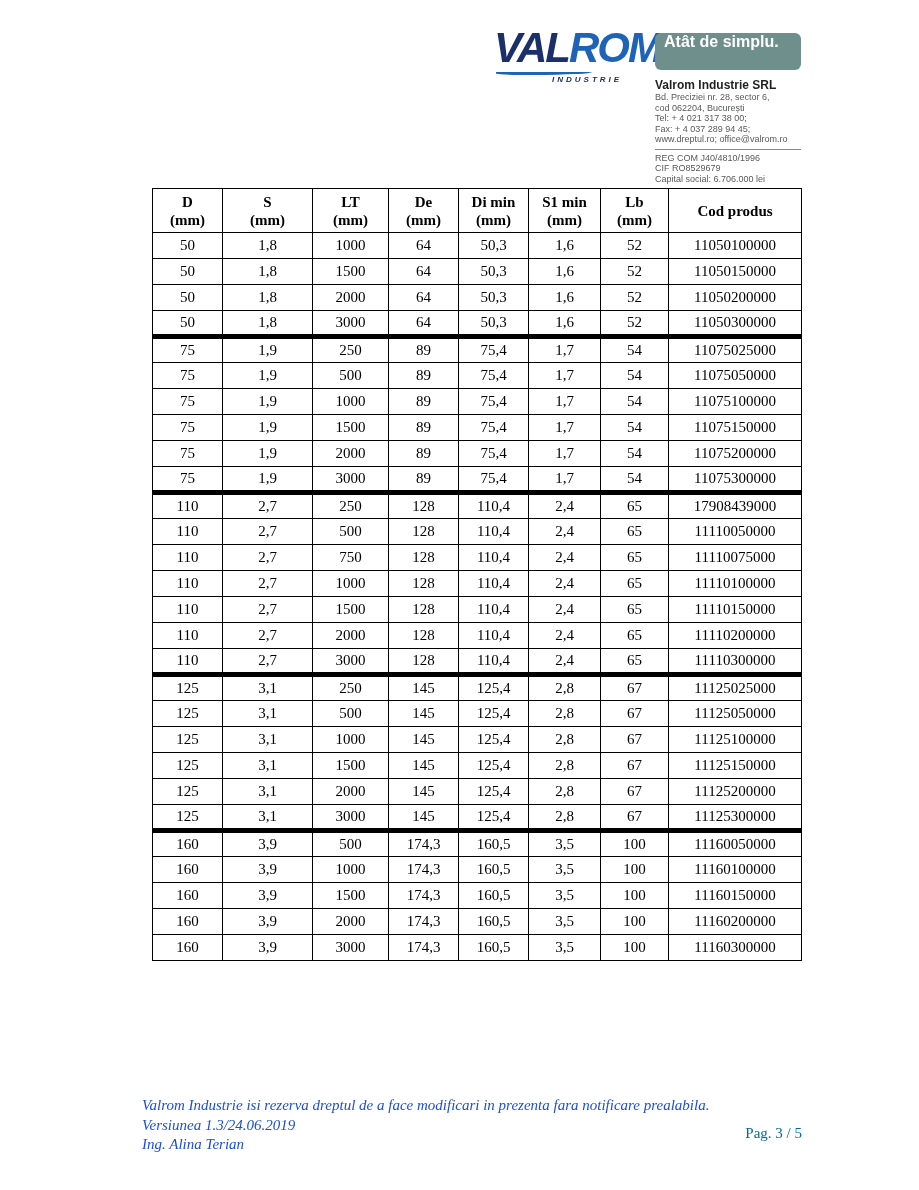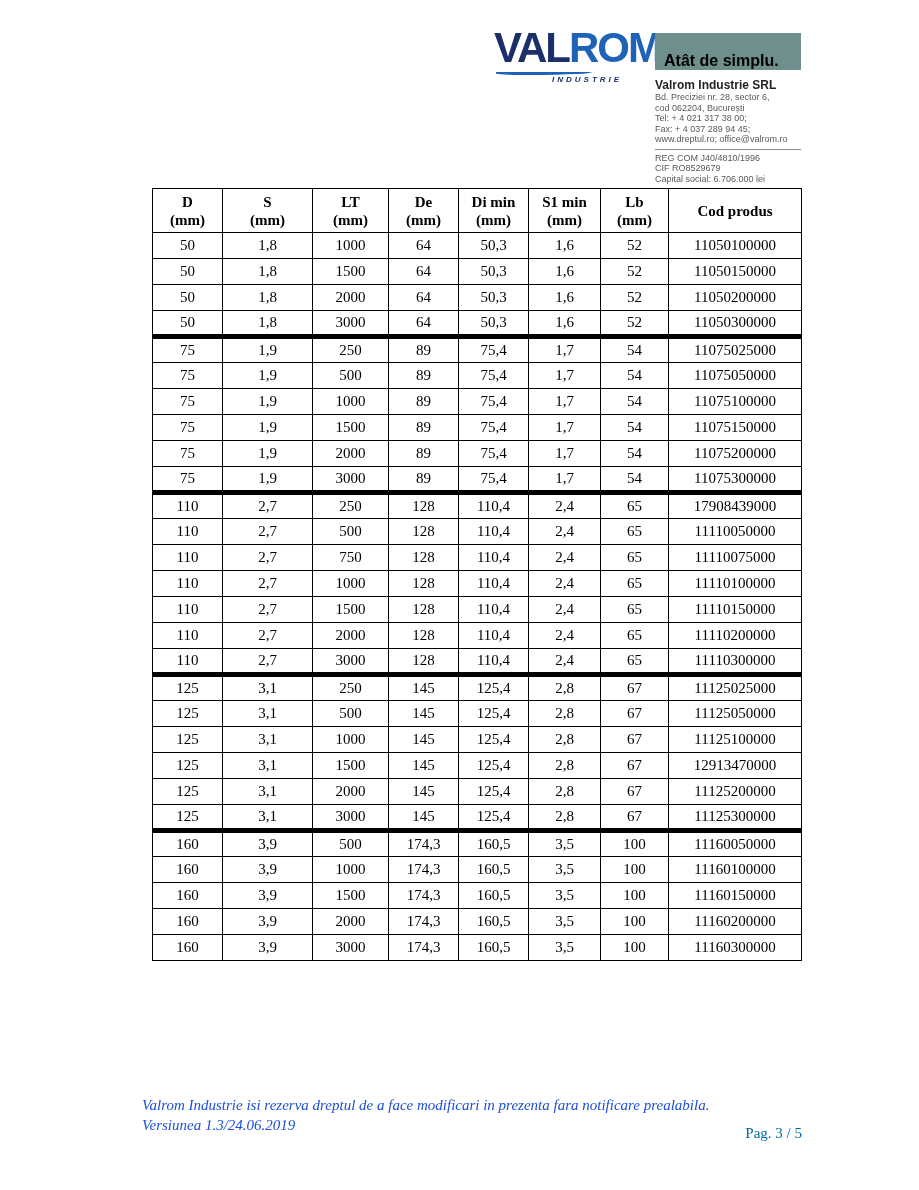--- a/index.html
+++ b/index.html
@@ -6,40 +6,40 @@
   html,body { background:#ffffff; }
   body {
     width:919px; height:1190px; position:relative; overflow:hidden;
     font-family:"Liberation Serif", serif; color:#000;
   }
   .page { position:absolute; inset:0; background:#fff; }
 
   
   .logo-block { position:absolute; left:494px; top:28px; width:158px; height:52px; }
   .logo-text {
-    font-family:"Liberation Sans", sans-serif; font-weight:bold; 
+    font-family:"Liberation Sans", sans-serif; font-weight:bold; font-style:italic;
     font-size:42px; line-height:40px; letter-spacing:-2px; white-space:nowrap;
   }
   .logo-val { color:#1b2f6b; }
   .logo-rom { color:#1e63b8; }
   .logo-swoosh {
     position:absolute; left:2px; top:42px; width:96px; height:5px;
     border-bottom:3px solid #1e63b8; border-radius:0 0 60% 30%;
   }
   .logo-industrie {
     position:absolute; left:58px; top:47px;
     font-family:"Liberation Sans", sans-serif; font-style:italic; font-weight:bold;
     font-size:8px; letter-spacing:3px; color:#1b2f6b;
   }
 
   .tagline-box {
     position:absolute; left:655px; top:33px; width:146px; height:37px;
-    background:#6f8f8c; color:#000000; display:flex; align-items:flex-end;
+    background:#6f8f8c; color:#ffffff; display:flex; align-items:flex-start;
     padding-left:9px; font-family:"Liberation Sans", sans-serif;
-    font-weight:bold; font-size:16px;
+    font-weight:bold; font-size:16px;border-radius:6px;
   }
 
   
   .company-info {
     position:absolute; left:655px; top:79px; width:150px;
     font-family:"Liberation Sans", sans-serif; font-size:9px; color:#58595b;
     line-height:10.5px;
   }
   .company-name { font-size:12px; line-height:13px; font-weight:bold; color:#231f20; margin-bottom:0; }
   .info-rule { border:none; border-top:1px solid #8a8a8a; margin:4px 0 3px 0; width:146px; }
@@ -342,21 +342,21 @@
             <td>11125100000</td>
           </tr>
           <tr>
             <td>125</td>
             <td>3,1</td>
             <td>1500</td>
             <td>145</td>
             <td>125,4</td>
             <td>2,8</td>
             <td>67</td>
-            <td>12913470000</td>
+            <td>11125150000</td>
           </tr>
           <tr>
             <td>125</td>
             <td>3,1</td>
             <td>2000</td>
             <td>145</td>
             <td>125,4</td>
             <td>2,8</td>
             <td>67</td>
             <td>11125200000</td>
@@ -421,16 +421,17 @@
             <td>100</td>
             <td>11160300000</td>
           </tr>
         </tbody>
     </table>
   </div>
 
   <div class="footer-note">
     <div>Valrom Industrie isi rezerva dreptul de a face modificari in prezenta  fara notificare prealabila.</div>
     <div>Versiunea 1.3/24.06.2019</div>
+    <div>Ing. Alina Terian</div>
   </div>
   <div class="page-number">Pag. 3 / 5</div>
 
 </div>
 
 </body></html>

